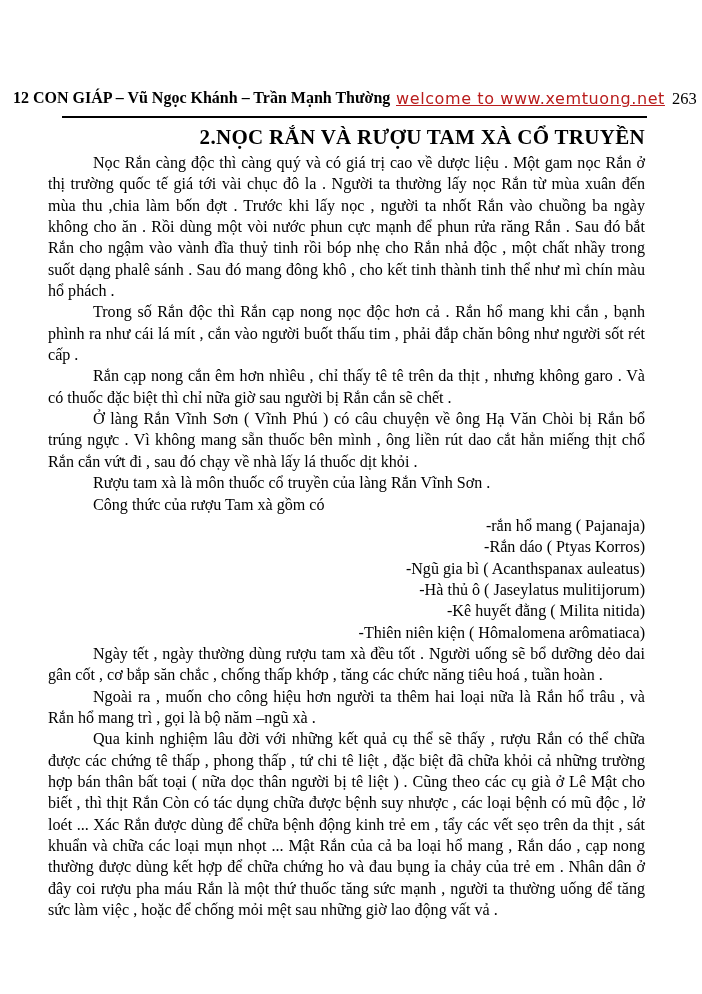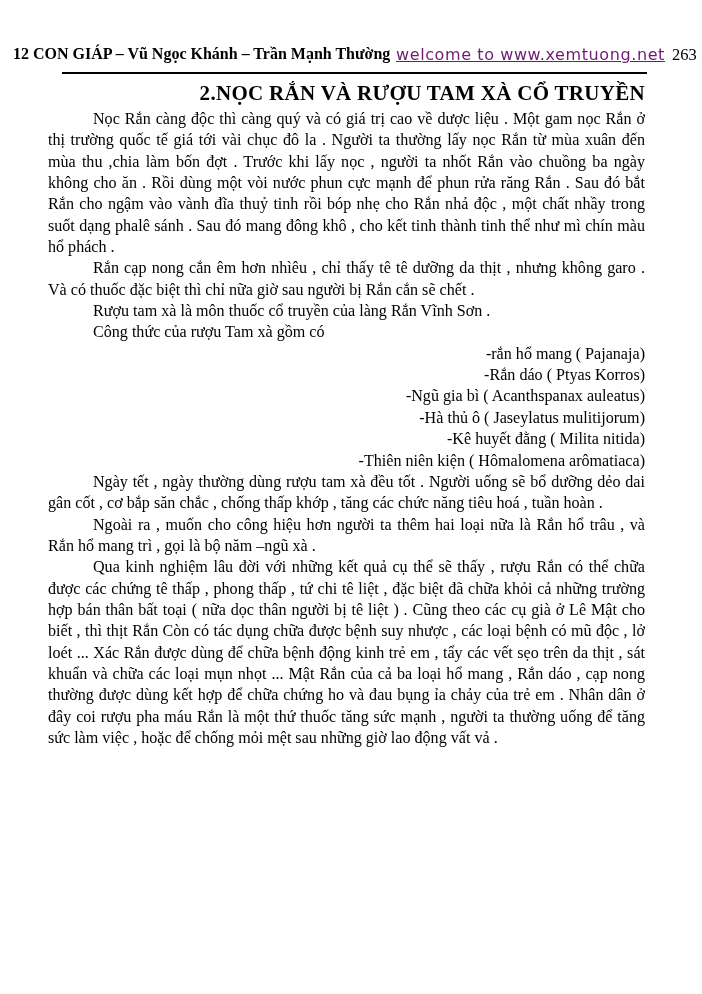--- a/index.html
+++ b/index.html
@@ -3,31 +3,31 @@
 <meta charset="utf-8">
 <style>
   * { margin:0; padding:0; box-sizing:border-box; }
   html,body { background:#ffffff; }
   body {
     width:702px; height:994px;
     position:relative; overflow:hidden;
     color:#000;
     font-family:"Liberation Serif", serif;
   }
-  .page { position:absolute; inset:0; background:#fff; }
+  .page { position:absolute; inset:0; background:#fff;margin-top:44px; }
   .hdr-left {
     position:absolute; left:13px; top:45px;
     font-weight:bold; font-size:16px; white-space:nowrap;
   }
   .hdr-welcome {
     position:absolute; left:396px; top:45px;
     font-family:"DejaVu Sans", sans-serif;
     font-size:16px; letter-spacing:0.6px;
     text-decoration:underline; white-space:nowrap;
-    color:#701a75; cursor:pointer;
+    color:#b91c1c; cursor:pointer;
   }
   .hdr-page {
     position:absolute; left:672px; top:45px;
     font-size:16.5px; white-space:nowrap;text-align:center;
   }
   .hdr-rule {
     position:absolute; left:62px; top:72px;
     width:585px; height:2px; background:#000;
   }
   .content {
@@ -51,21 +51,23 @@
 <div class="page">
 
   <div class="hdr-left">12 CON GIÁP – Vũ Ngọc Khánh – Trần Mạnh Thường</div>
   <a class="hdr-welcome">welcome to www.xemtuong.net</a>
   <div class="hdr-page">263</div>
   <div class="hdr-rule"></div>
 
   <div class="content">
     <h2 class="section-title">2.NỌC RẮN VÀ RƯỢU TAM XÀ CỔ TRUYỀN</h2>
     <p class="para">Nọc Rắn càng độc thì càng quý và có giá trị cao về dược liệu . Một gam nọc Rắn ở thị trường quốc tế giá tới vài chục đô la . Người ta thường lấy nọc Rắn từ mùa xuân đến mùa thu ,chia làm bốn đợt . Trước khi lấy nọc , người ta nhốt Rắn vào chuồng ba ngày không cho ăn . Rồi dùng một vòi nước phun cực mạnh để phun rửa răng Rắn . Sau đó bắt Rắn cho ngậm vào vành đĩa thuỷ tinh rồi bóp nhẹ cho Rắn nhả độc , một chất nhầy trong suốt dạng phalê sánh . Sau đó mang đông khô , cho kết tinh thành tinh thể như mì chín màu hổ phách .</p>
-    <p class="para">Rắn cạp nong cắn êm hơn nhìêu , chỉ thấy tê tê dưỡng da thịt , nhưng không garo . Và có thuốc đặc biệt thì chỉ nữa giờ sau người bị Rắn cắn sẽ chết .</p>
+    <p class="para">Trong số Rắn độc thì Rắn cạp nong nọc độc hơn cả . Rắn hổ mang khi cắn , bạnh phình ra như cái lá mít , cắn vào người buốt thấu tim , phải đắp chăn bông như người sốt rét cấp .</p>
+    <p class="para">Rắn cạp nong cắn êm hơn nhìêu , chỉ thấy tê tê trên da thịt , nhưng không garo . Và có thuốc đặc biệt thì chỉ nữa giờ sau người bị Rắn cắn sẽ chết .</p>
+    <p class="para">Ở làng Rắn Vĩnh Sơn ( Vĩnh Phú ) có câu chuyện về ông Hạ Văn Chòi bị Rắn bổ trúng ngực . Vì không mang sẵn thuốc bên mình , ông liền rút dao cắt hẳn miếng thịt chổ Rắn cắn vứt đi , sau đó chạy về nhà lấy lá thuốc dịt khỏi .</p>
     <p class="para">Rượu tam xà là môn thuốc cổ truyền của làng Rắn Vĩnh Sơn .</p>
     <p class="para">Công thức của rượu Tam xà gồm có</p>
 
     <div>
       <div class="ingredient">-rắn hổ mang ( Pajanaja)</div>
       <div class="ingredient">-Rắn dáo ( Ptyas Korros)</div>
       <div class="ingredient">-Ngũ gia bì ( Acanthspanax auleatus)</div>
       <div class="ingredient">-Hà thủ ô ( Jaseylatus mulitijorum)</div>
       <div class="ingredient">-Kê huyết đằng ( Milita nitida)</div>
       <div class="ingredient">-Thiên niên kiện ( Hômalomena arômatiaca)</div>

